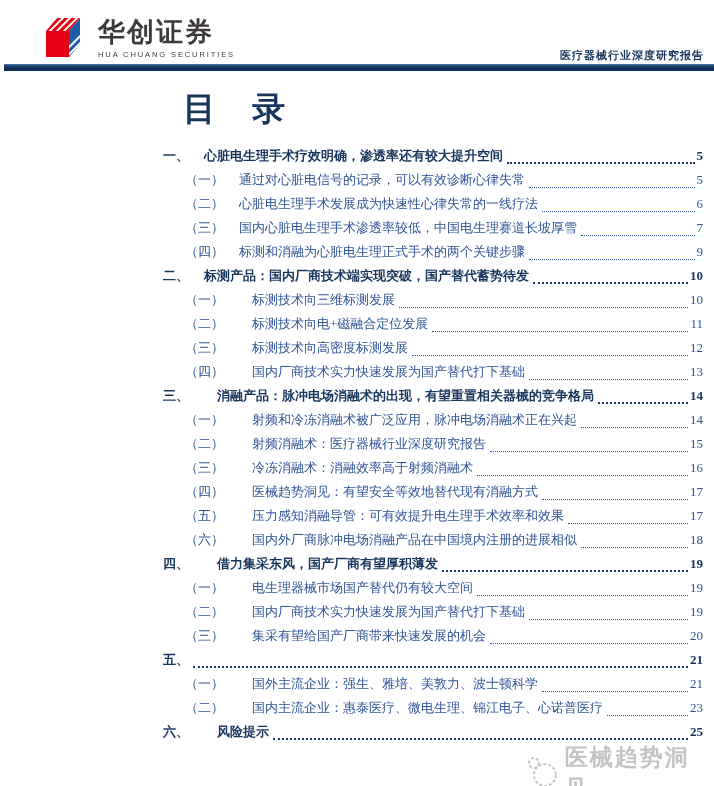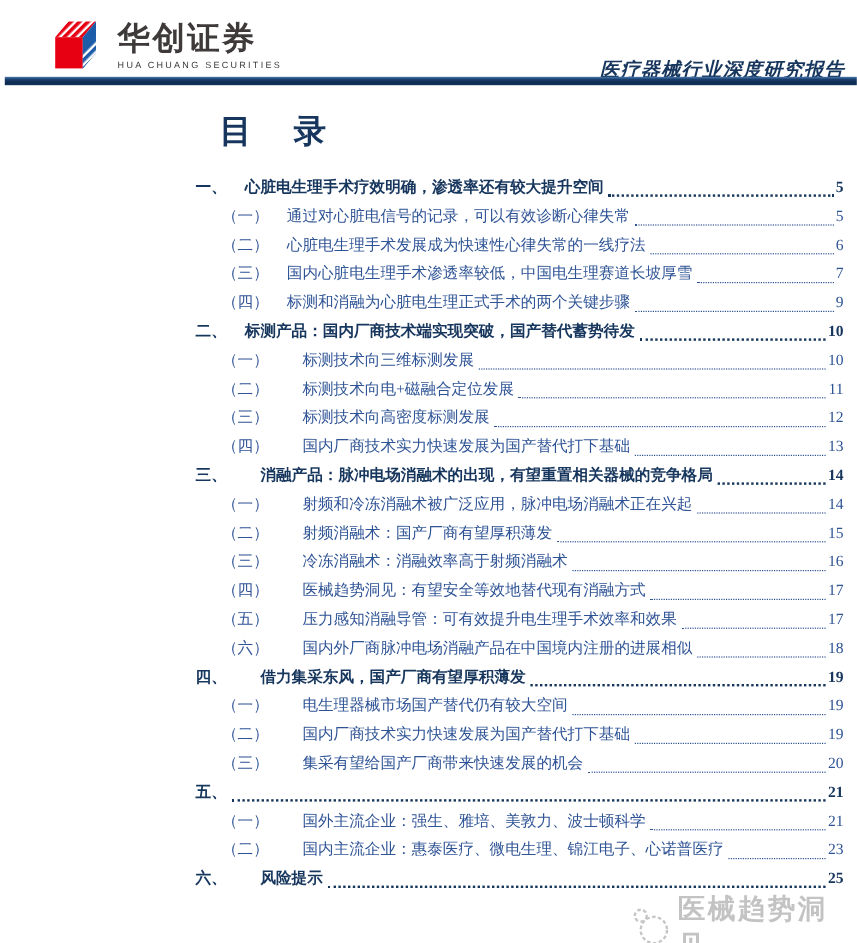--- a/index.html
+++ b/index.html
@@ -19,32 +19,32 @@
   .brand-cn {
     font-size: 27px; font-weight: bold; color: #3e3a39;
     letter-spacing: 2px; line-height: 1.1; font-family: "Liberation Sans", sans-serif;
   }
   .brand-en {
     font-size: 7.5px; font-weight: normal; color: #3e3a39;
     letter-spacing: 1.9px; margin-top: 2px; font-family: "Liberation Sans", sans-serif;
   }
   .report-label {
     position: absolute; right: 14px; top: 48px;
-    font-size: 16px; font-weight: bold; font-style: italic;
+    font-size: 11px; font-weight: bold; 
     color: #17365d; letter-spacing: 1px;
   }
   .header-divider {
     position: absolute; top: 64px; left: 0; width: 714px; height: 7px;
     background: linear-gradient(180deg, #4a7ab0 0%, #1b3f6e 30%, #0e2a50 70%, #123561 100%);
   }
 
   
   .toc { position: absolute; left: 163px; top: 92px; width: 540px; }
   .toc-title {
-    font-size: 27px; font-weight: bold; color: #17365d;
+    font-size: 33px; font-weight: bold; color: #17365d;
     letter-spacing: 14px; margin-left: 20px; line-height: 34px;
   }
   .toc-list { margin-top: 21px; }
   .toc-row { display: flex; align-items: baseline; height: 24px; font-size: 13px; }
   .toc-row.lvl1 { color: #17365d; font-weight: bold; }
   .toc-row.lvl2 { color: #2f5496; padding-left: 22px; font-weight: normal; }
   .num { white-space: pre; }
   .label { white-space: pre; margin-left: 15px; }
   .leader {
     flex: 1 1 auto; align-self: flex-end;
@@ -165,21 +165,21 @@
     <span class="page">14</span>
   </div>
       <div class="toc-row lvl2">
     <span class="num">（一）</span>
     <span class="label">　射频和冷冻消融术被广泛应用，脉冲电场消融术正在兴起</span>
     <span class="leader"></span>
     <span class="page">14</span>
   </div>
       <div class="toc-row lvl2">
     <span class="num">（二）</span>
-    <span class="label">　射频消融术：国产厂商有望厚积薄发</span>
+    <span class="label">　射频消融术：医疗器械行业深度研究报告</span>
     <span class="leader"></span>
     <span class="page">15</span>
   </div>
       <div class="toc-row lvl2">
     <span class="num">（三）</span>
     <span class="label">　冷冻消融术：消融效率高于射频消融术</span>
     <span class="leader"></span>
     <span class="page">16</span>
   </div>
       <div class="toc-row lvl2">

